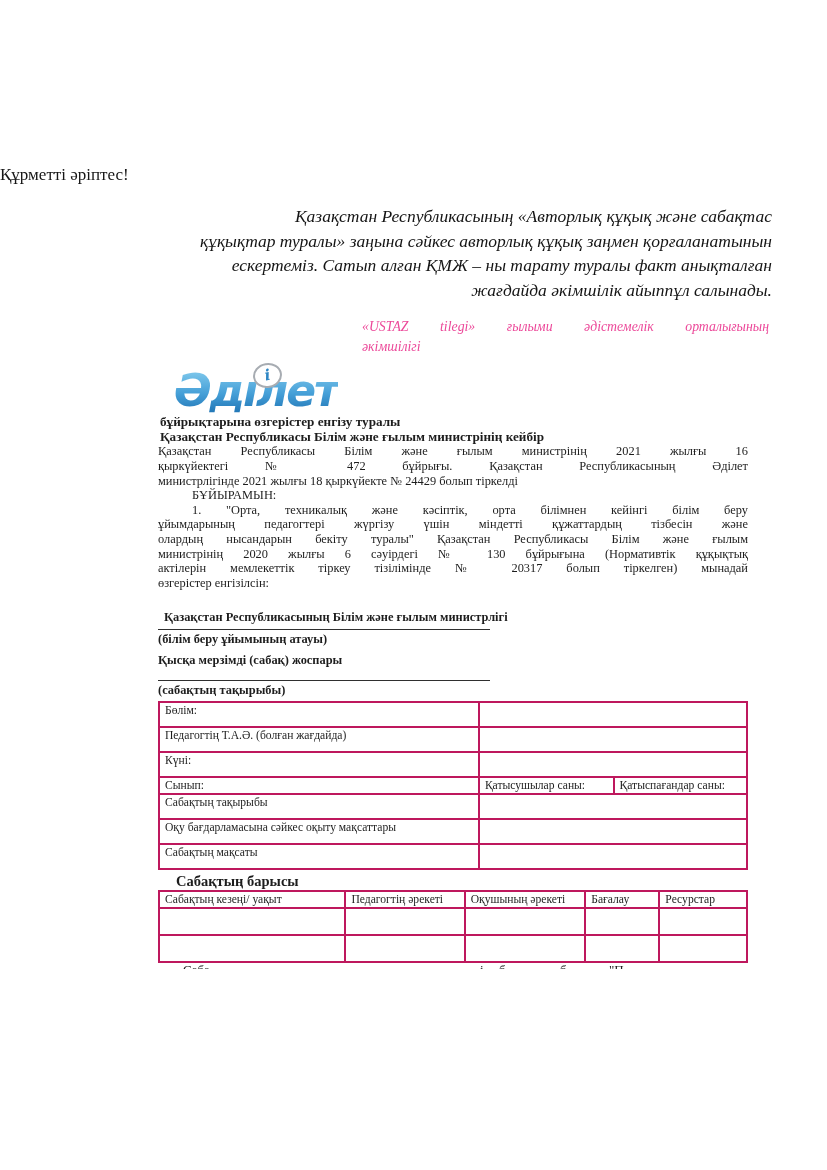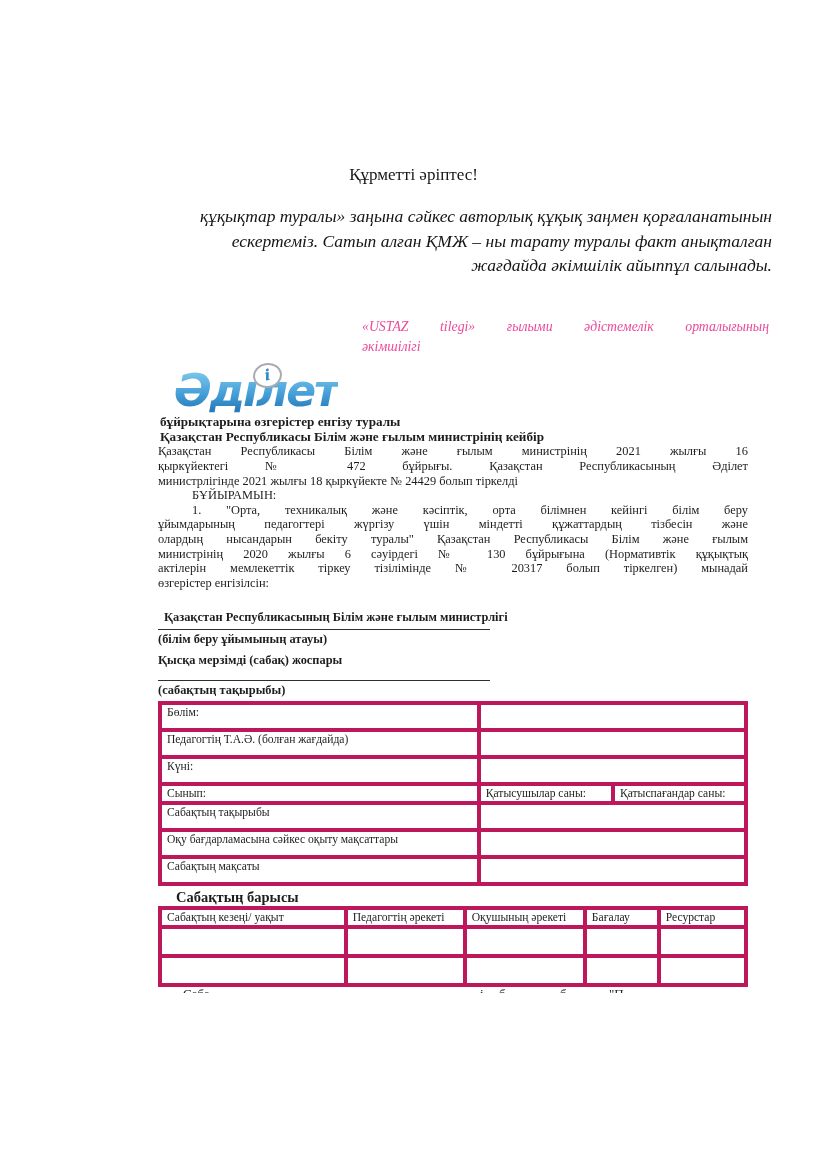--- a/index.html
+++ b/index.html
@@ -4,21 +4,21 @@
 <style>
   html,body { margin:0; padding:0; background:#ffffff; }
   .page {
     position:relative; width:827px; height:1170px; background:#fff;
     font-family:"Liberation Serif", serif; color:#111; overflow:hidden;
   }
 
   
   .greeting {
     position:absolute; top:165px; left:0; width:827px;
-    text-align:center; font-size:17px; color:#161616;
+    font-size:17px; color:#161616;
   }
   .notice {
     position:absolute; top:204px; left:120px; width:652px;
     font-style:italic; font-size:17.5px; line-height:24.6px;
     text-align:right; color:#141414;
   }
   .signature {
     position:absolute; top:317px; left:362px; width:407px;
     font-style:italic; font-size:13.8px; line-height:20px; color:#ec4899;
   }
@@ -53,21 +53,21 @@
   .decree { text-indent:34px; }
 
   .ministry { font-weight:bold; margin:20px 0 0 6px; }
   .rule { border-top:1px solid #2f2f2f; width:332px; height:0; margin:4px 0 2px 0; }
   .caption { font-weight:bold; }
   .plan-title { font-weight:bold; margin-top:6px; }
   .rule2 { margin-top:13px; }
 
   table { border-collapse:collapse; table-layout:fixed; width:590px; }
   td {
-    border:4px solid #be185d; padding:1px 5px; vertical-align:top;
+    border:2px solid #be185d; padding:1px 5px; vertical-align:top;
     font-size:11.6px; line-height:13.5px; color:#1d1d1d;
   }
   .t1 { margin-top:3px; }
   .t1 .r-tall td { height:21px; }
   .t1 .r-short td { height:13px;margin-left:40px; }
 
   .flow-title { font-weight:bold; font-size:14.5px; margin:4px 0 1px 18px; }
   .t2 { border-bottom:2px solid #6b6b6b; }
   .t2 .hdr td { height:13px; }
   .t2 .empty td { height:23px; }
@@ -78,20 +78,21 @@
   .f3 { left:402px; } .f4 { left:451px; }
 </style>
 </head>
 <body>
 
 <div class="page">
 
   <div class="greeting">Құрметті әріптес!</div>
 
   <div class="notice">
+    <div>Қазақстан Республикасының «Авторлық құқық және сабақтас</div>
     <div>құқықтар туралы» заңына сәйкес авторлық құқық заңмен қорғаланатынын</div>
     <div>ескертеміз. Сатып алған ҚМЖ – ны тарату туралы факт анықталған</div>
     <div>жағдайда әкімшілік  айыппұл салынады.</div>
   </div>
 
   <div class="signature">
     <div class="sig-just">«USTAZ tilegi» ғылыми әдістемелік орталығының</div>
     <div>әкімшілігі</div>
   </div>
 

